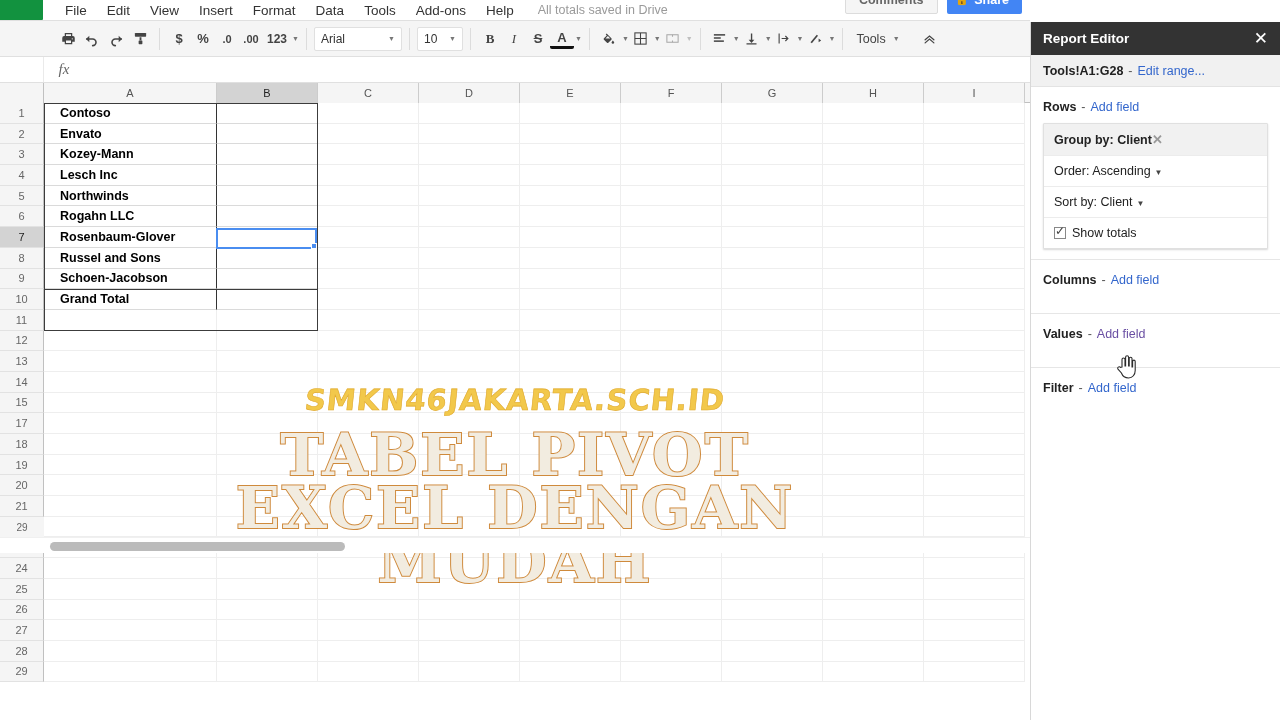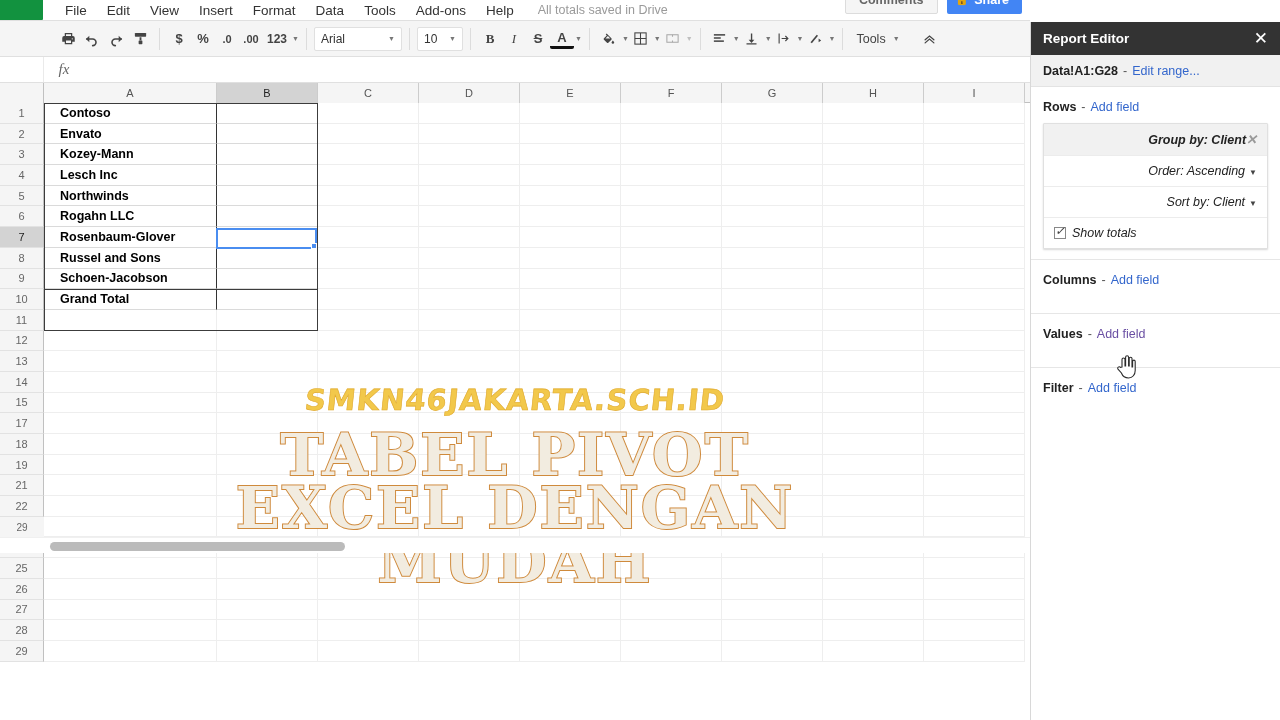--- a/index.html
+++ b/index.html
@@ -194,21 +194,21 @@
   .sec-head { display:flex; align-items:center; gap:5px; }
   .sec-label { font-size:12.5px; font-weight:bold; color:#222; }
   .sec-dash { font-size:12.5px; color:#555; }
   .field-card {
     margin-top:9px; background:#fff; border:1px solid #e0e0e0;
     box-shadow:0 1px 2px rgba(0,0,0,0.16); border-radius:1px;
   }
   .fc-row {
     padding:8px 10px; font-size:12.5px; color:#222;
     border-bottom:1px solid #ececec; display:flex; align-items:center;
-    justify-content:flex-end; cursor:pointer;font-style:italic;
+    justify-content:flex-start; cursor:pointer;
   }
   .fc-row:last-child { border-bottom:none; }
   .fc-row.head { background:#f1f1f1; font-weight:bold; }
   .fc-x { color:#999; font-size:13px; cursor:pointer; }
   .fc-caret { font-size:8px; color:#444; margin-left:4px; }
   .checkbox {
     width:12px; height:12px; border:1px solid #888; display:inline-block;
     margin-right:6px; position:relative; background:#fff; vertical-align:-2px;
   }
   .checkbox:after {
@@ -605,20 +605,32 @@
           <div class="cell blank" style="width: 101px; min-width: 101px;"></div>
           <div class="cell blank" style="width: 101px; min-width: 101px;"></div>
           <div class="cell blank" style="width: 101px; min-width: 101px;"></div>
           <div class="cell blank" style="width: 101px; min-width: 101px;"></div>
           <div class="cell blank" style="width: 101px; min-width: 101px;"></div>
           <div class="cell blank" style="width: 101px; min-width: 101px;"></div>
           <div class="cell blank" style="width: 101px; min-width: 101px;"></div>
           <div class="cell blank" style="width: 101px; min-width: 101px;"></div>
         </div>
         <div class="gridrow">
+          <div class="rowhead">20</div>
+          <div class="cell blank" style="width: 173px; min-width: 173px;"></div>
+          <div class="cell blank" style="width: 101px; min-width: 101px;"></div>
+          <div class="cell blank" style="width: 101px; min-width: 101px;"></div>
+          <div class="cell blank" style="width: 101px; min-width: 101px;"></div>
+          <div class="cell blank" style="width: 101px; min-width: 101px;"></div>
+          <div class="cell blank" style="width: 101px; min-width: 101px;"></div>
+          <div class="cell blank" style="width: 101px; min-width: 101px;"></div>
+          <div class="cell blank" style="width: 101px; min-width: 101px;"></div>
+          <div class="cell blank" style="width: 101px; min-width: 101px;"></div>
+        </div>
+        <div class="gridrow">
           <div class="rowhead">21</div>
           <div class="cell blank" style="width: 173px; min-width: 173px;"></div>
           <div class="cell blank" style="width: 101px; min-width: 101px;"></div>
           <div class="cell blank" style="width: 101px; min-width: 101px;"></div>
           <div class="cell blank" style="width: 101px; min-width: 101px;"></div>
           <div class="cell blank" style="width: 101px; min-width: 101px;"></div>
           <div class="cell blank" style="width: 101px; min-width: 101px;"></div>
           <div class="cell blank" style="width: 101px; min-width: 101px;"></div>
           <div class="cell blank" style="width: 101px; min-width: 101px;"></div>
           <div class="cell blank" style="width: 101px; min-width: 101px;"></div>
@@ -742,21 +754,21 @@
   </div>
   <div class="sheet-tab-corner">29</div>
 
   <div class="panel">
     <div class="panel-header">
       <div class="panel-title">Report Editor</div>
       <div class="panel-close">✕</div>
     </div>
 
     <div class="panel-range">
-      <span class="range-text">Data!A1:G28</span>
+      <span class="range-text">Tools!A1:G28</span>
       <span class="range-dash">-</span>
       <span class="link">Edit range...</span>
     </div>
 
     <div class="panel-section">
       <div class="sec-head">
         <span class="sec-label">Rows</span>
         <span class="sec-dash">-</span>
         <span class="link">Add field</span>
       </div>

